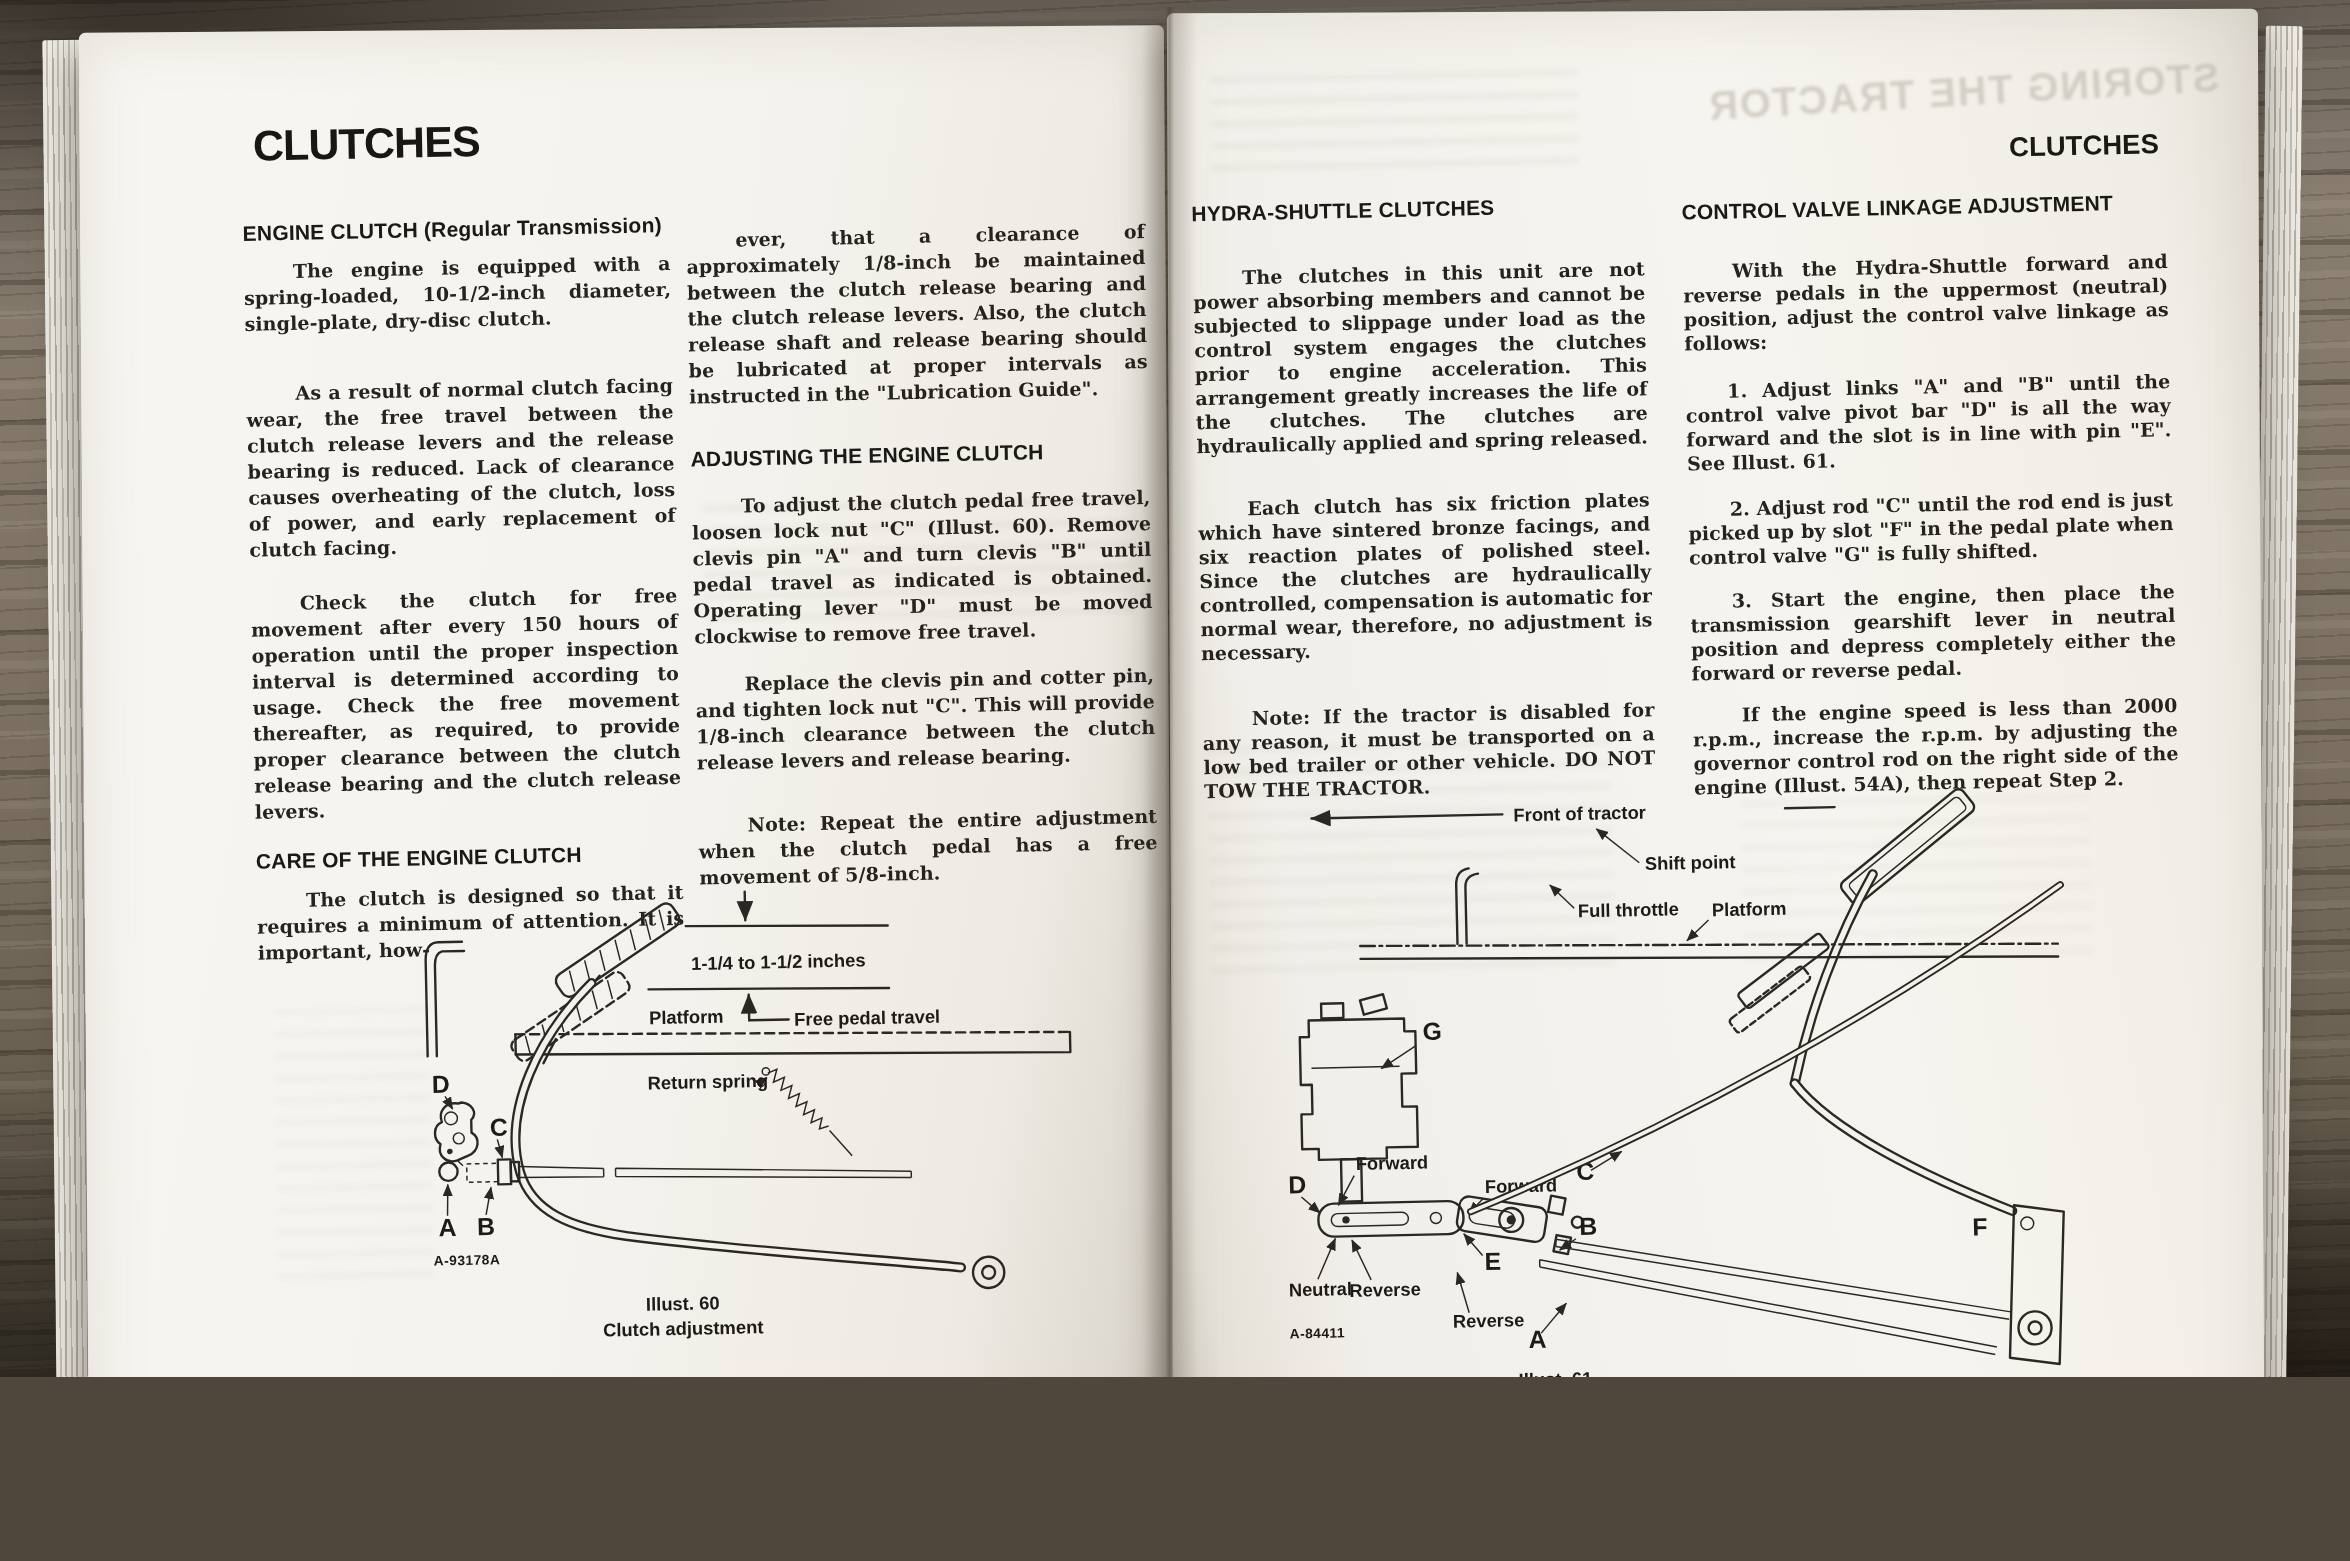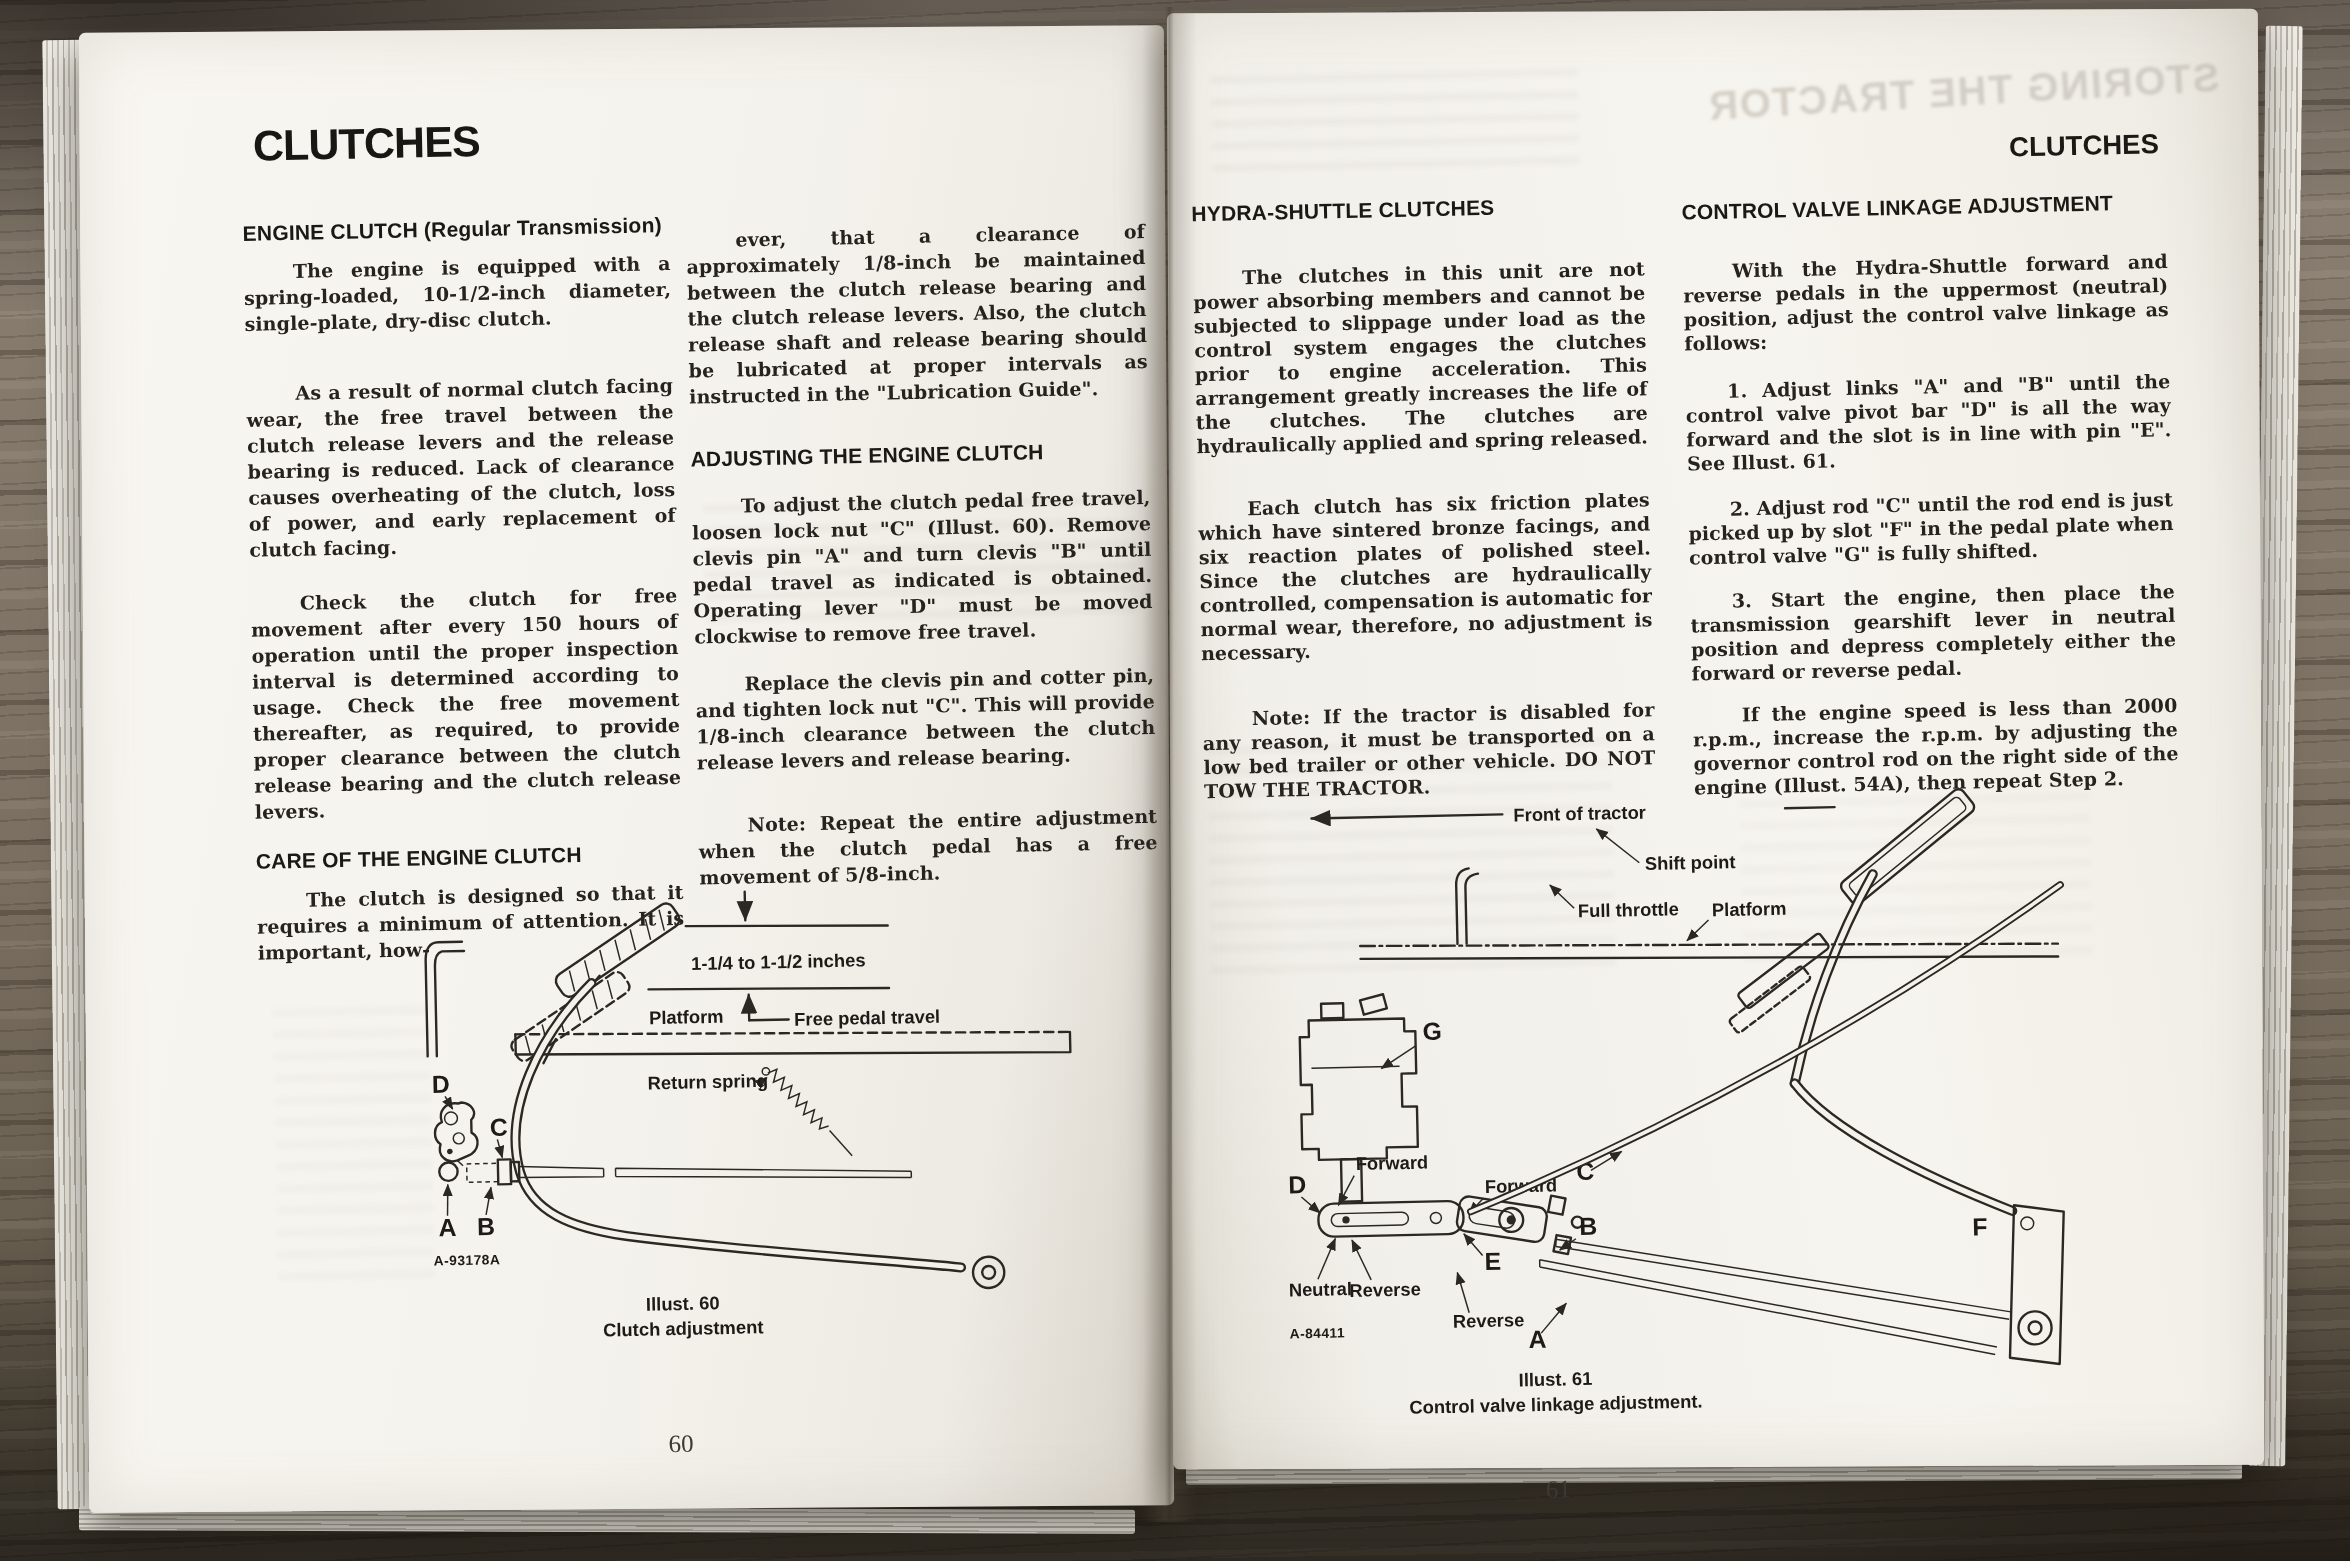--- a/index.html
+++ b/index.html
@@ -1,16 +1,16 @@
 <!DOCTYPE html>
 <html style="font-size:14.7px"><head>
 <meta charset="utf-8">
 <style>
   html,body{margin:0;padding:0;background:#4f463c;}
-  .photo{position:relative;width:2351px;height:1561px;overflow:hidden;
+  .photo{position:relative;width:2351px;height:1377px;overflow:hidden;
     background:
       radial-gradient(1286px 569px at 6% -2%, rgba(18,14,10,.6), transparent 62%),
       radial-gradient(1102px 459px at 98% 104%, rgba(20,14,8,.55), transparent 60%),
       linear-gradient(180deg, rgba(0,0,0,.28), transparent 14%, transparent 78%, rgba(0,0,0,.5)),
       repeating-linear-gradient(179deg, rgba(44,36,28,.30) 0 5.5px, rgba(0,0,0,0) 5.5px 31px, rgba(250,240,222,.07) 31px 39px, rgba(0,0,0,0) 39px 70px),
       repeating-linear-gradient(177deg, rgba(28,22,16,.16) 0 1.8px, transparent 1.8px 21px),
       linear-gradient(180deg,#8d8275,#7a6f60 55%,#5a5142);
     font-family:"Liberation Sans",sans-serif;}
   .stack{position:absolute;border-radius:2.8px;}
   .stack.v{background:repeating-linear-gradient(90deg,#efece5 0 3.7px,#c7c2b8 3.7px 5.5px,#f1eee8 5.5px 9.2px,#b8b2a6 9.2px 11px);}

